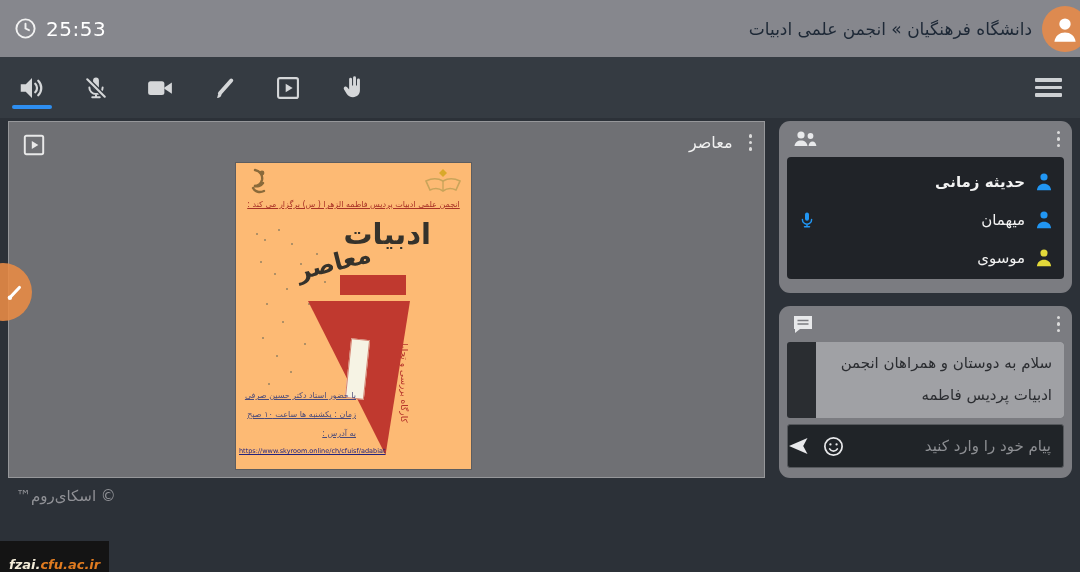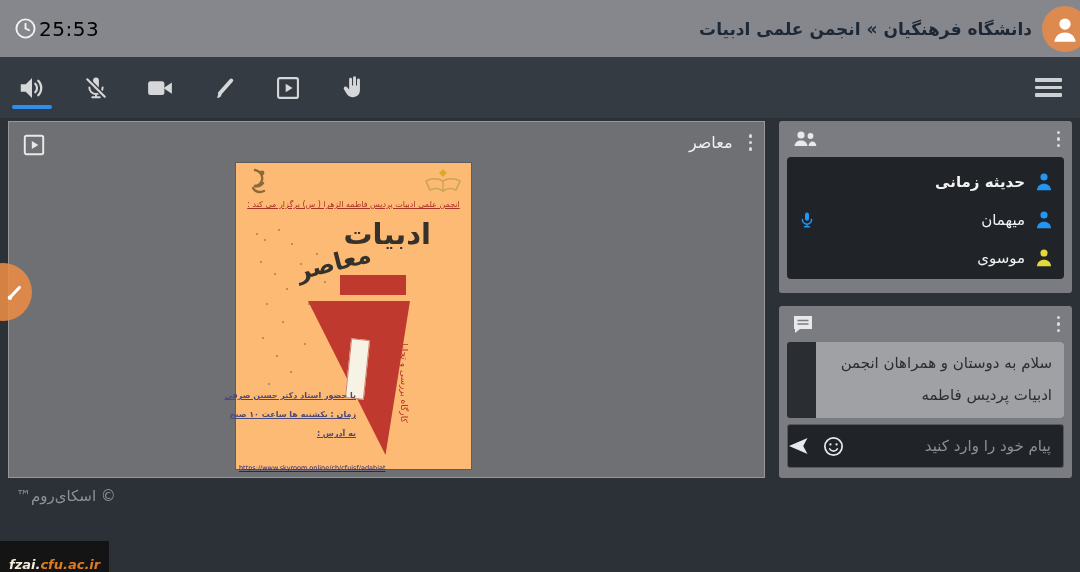--- a/index.html
+++ b/index.html
@@ -8,24 +8,24 @@
     font-family:"DejaVu Sans","Liberation Sans",sans-serif;
     background:#2c3138; position:relative;
   }
 
   
   .topbar {
     height:57px; background:#86878d; display:flex;
     align-items:center; justify-content:space-between;
     padding:0 0 0 14px; position:relative; z-index:5;
   }
-  .timer-group { display:flex; align-items:center; gap:2px; color:#000000; }
+  .timer-group { display:flex; align-items:center; gap:9px; color:#ffffff; }
   .timer-text { font-size:20px; letter-spacing:.5px; }
   .room-group { display:flex; align-items:center; gap:10px; }
-  .room-title { font-size:17px; font-weight:bold; color:#1d2836; }
+  .room-title { font-size:17px; font-weight:normal; color:#1d2836; }
   .avatar {
     width:46px; height:46px; border-radius:50%; background:#dd8a50;
     display:flex; align-items:center; justify-content:center;
     margin-right:-8px; overflow:hidden; flex:0 0 auto;
   }
 
   
   .toolbar {
     height:61px; background:#353b42; display:flex; align-items:center;
     padding:0 18px 0 12px; gap:24px; position:relative; z-index:5;
@@ -96,40 +96,40 @@
     background:#6a6a58; border-radius:50%; opacity:.7;
     box-shadow: 8px 6px 0 #6a6a58, 22px -4px 0 #6a6a58, 35px 10px 0 #6a6a58,
       4px 28px 0 #6a6a58, 18px 40px 0 #6a6a58, 30px 55px 0 #6a6a58,
       10px 70px 0 #6a6a58, 26px 88px 0 #6a6a58, 6px 104px 0 #6a6a58,
       20px 122px 0 #6a6a58, 34px 138px 0 #6a6a58, 12px 150px 0 #6a6a58,
       44px 30px 0 #6a6a58, 52px 70px 0 #6a6a58, 48px 110px 0 #6a6a58,
       60px 20px 0 #6a6a58, 68px 48px 0 #6a6a58;
   }
   .poster-footer {
     position:absolute; left:8px; top:228px; width:112px; direction:rtl;
-    text-align:right; font-size:8px; color:#4a4a7a;font-weight:bold;
+    text-align:right; font-size:8px; color:#4a4a7a;
   }
   .poster-footer div { margin-bottom:10px; text-decoration:underline; white-space:nowrap; }
   .poster-url {
-    position:absolute; left:3px; top:301px; width:150px; font-size:6.5px;
+    position:absolute; left:3px; top:284px; width:150px; font-size:6.5px;
     color:#23237e; text-decoration:underline; white-space:nowrap;
   }
 
   
   .fab {
     position:absolute; left:-26px; top:263px; width:58px; height:58px;
     border-radius:50%; background:rgba(231,139,70,.9); border:none;
     display:flex; align-items:center; justify-content:center;
     padding-left:24px; cursor:pointer; z-index:6;
   }
 
   
   .panel {
     position:absolute; left:779px; width:293px; background:#7b7c81;
-    border-radius:3px;
+    border-radius:11px;
   }
   .panel-users { top:121px; height:172px; }
   .panel-chat  { top:306px; height:172px; }
   .panel-head {
     height:36px; display:flex; align-items:center;
     justify-content:space-between; padding:0 10px 0 12px;
   }
   .panel-body {
     margin:0 8px 8px; background:#202328; border-radius:4px;
     height:122px; padding:6px 10px; direction:rtl; overflow:hidden;

